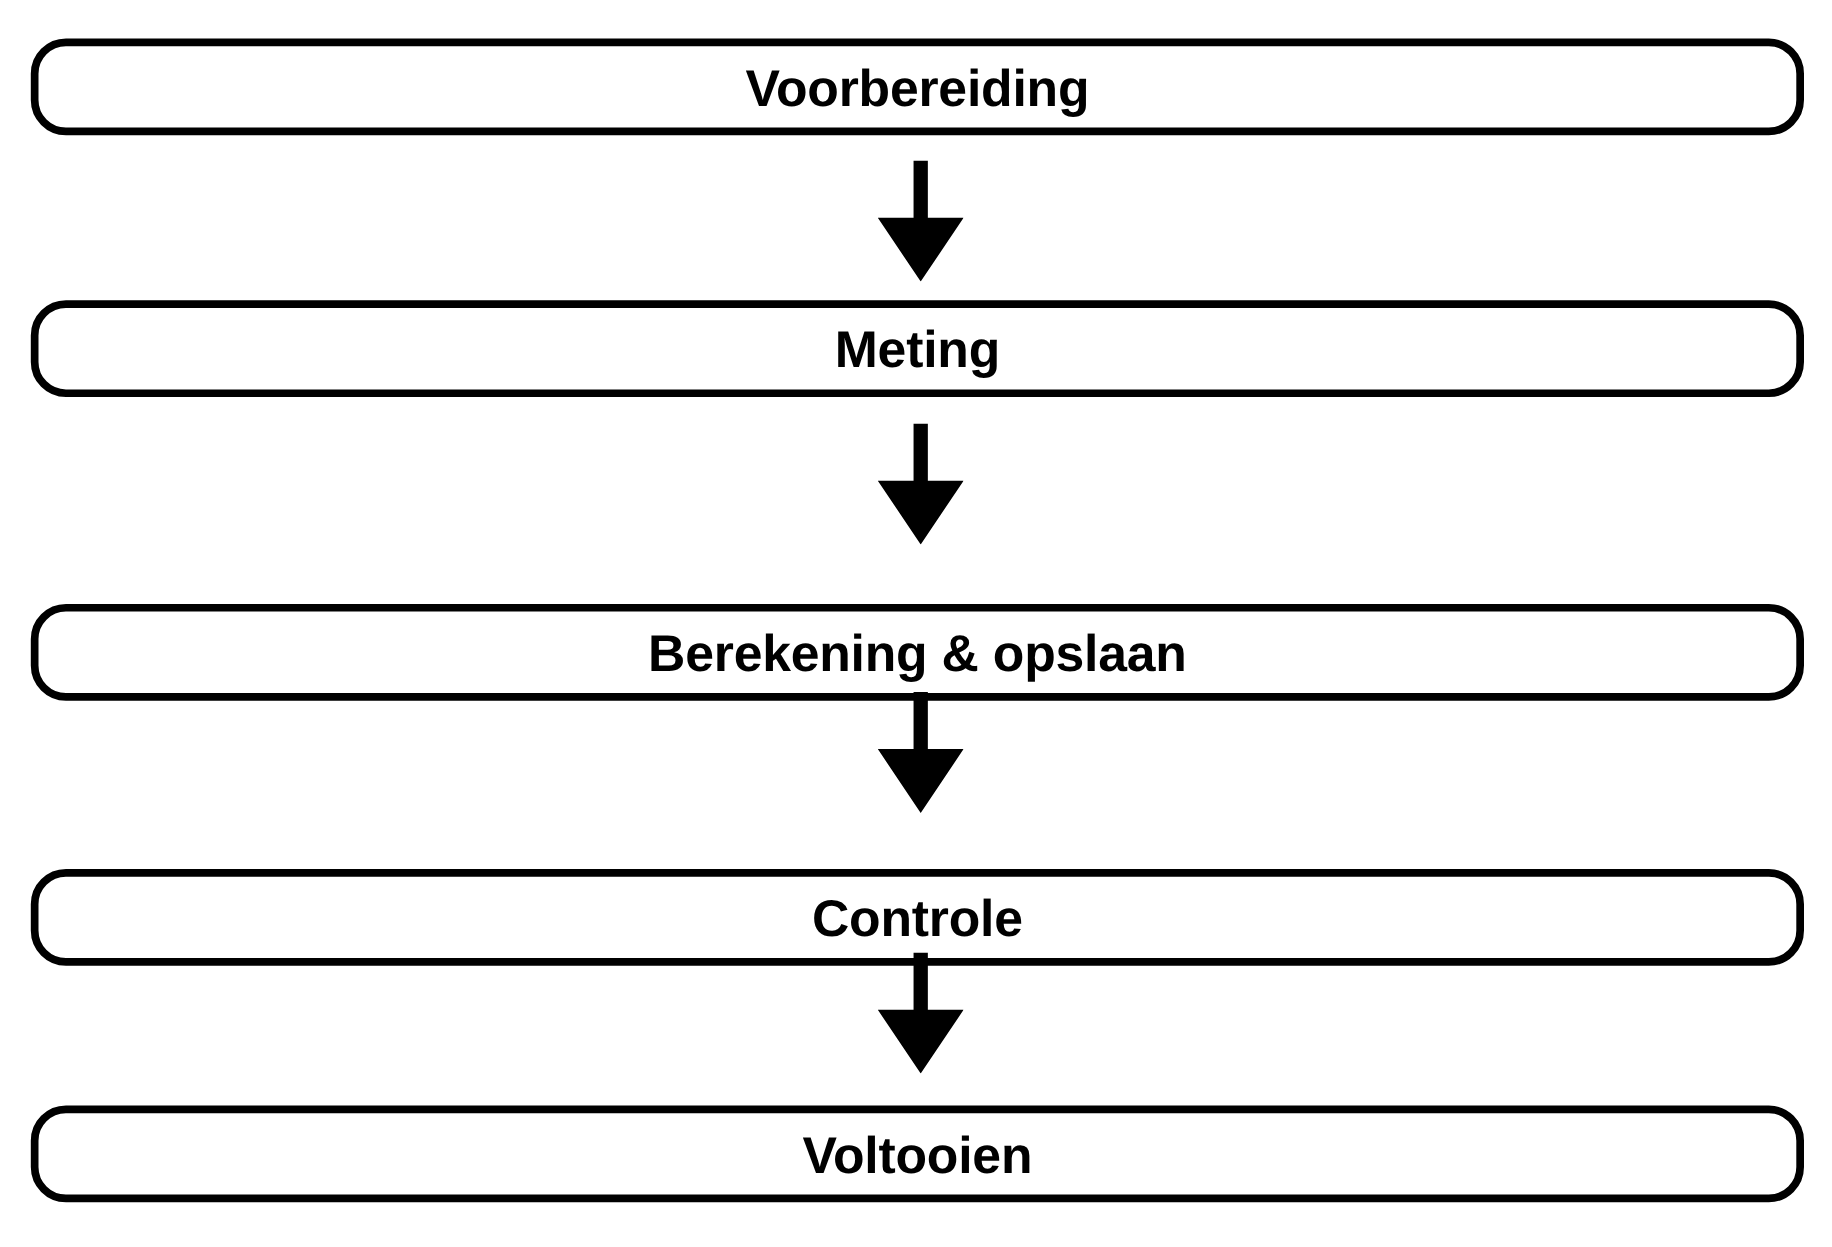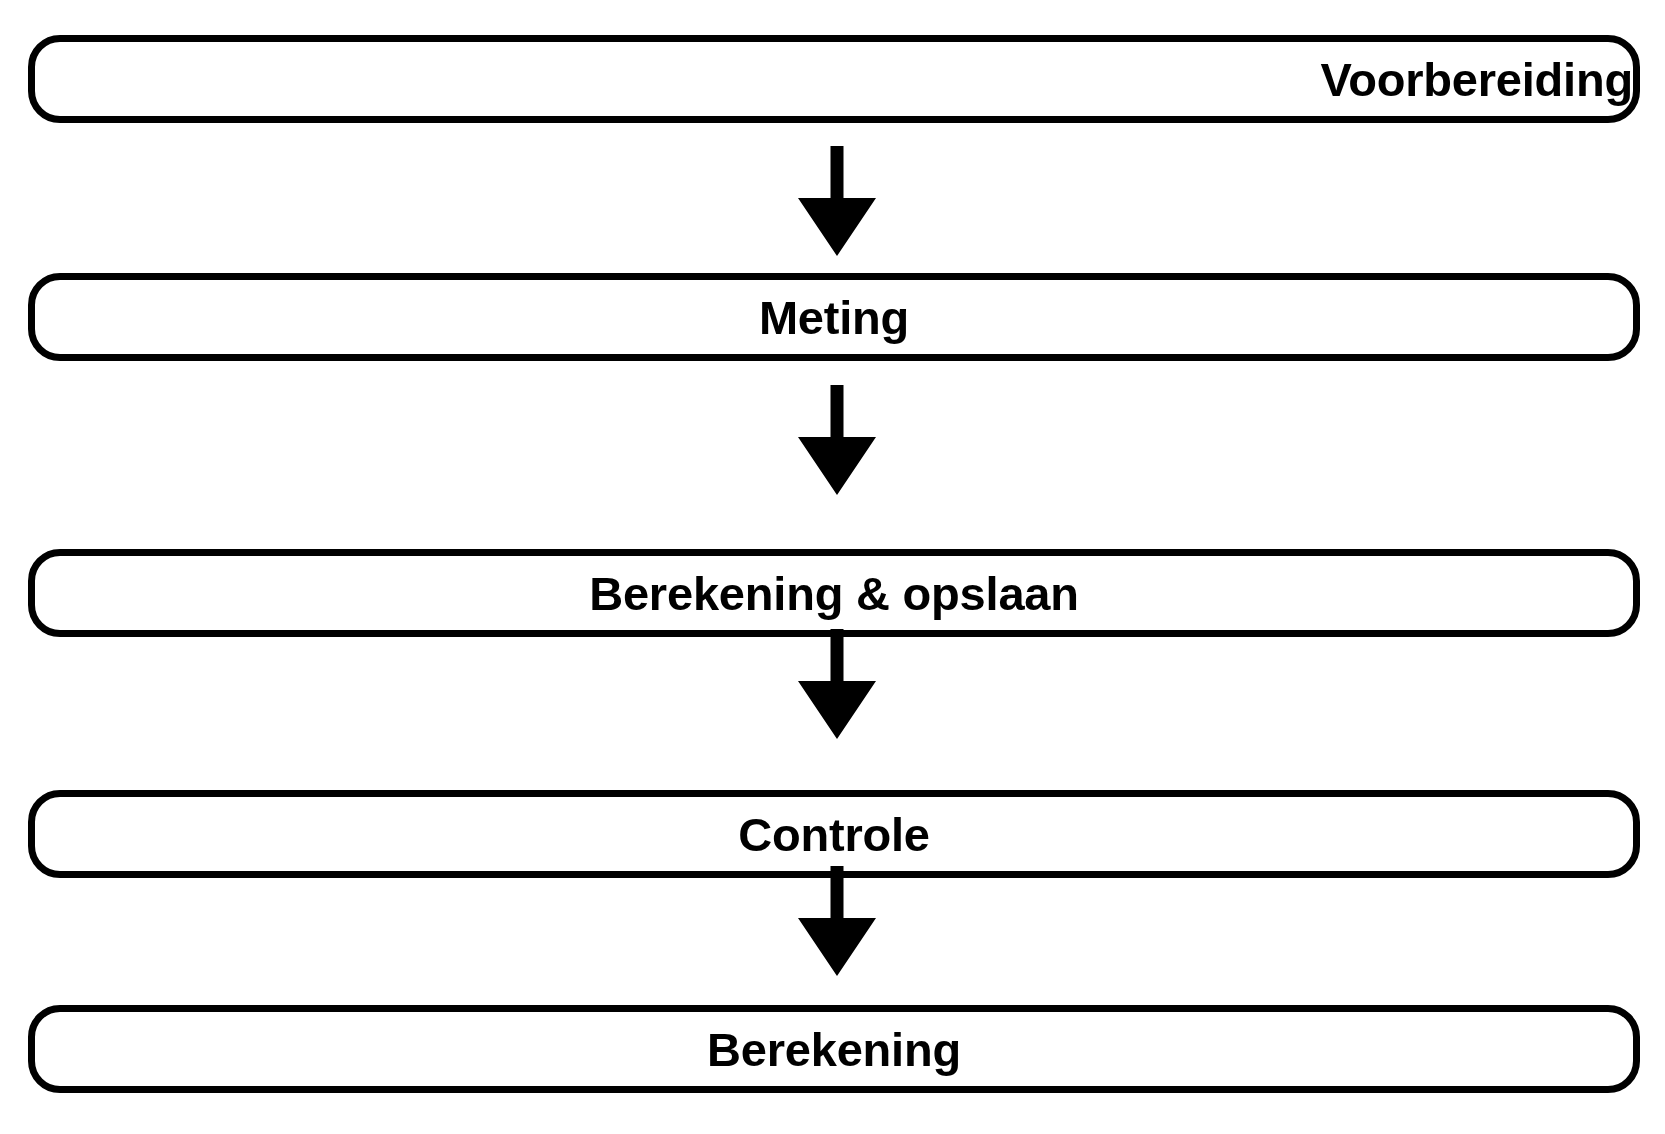--- a/index.html
+++ b/index.html
@@ -42,21 +42,21 @@
   .node-label {
     font-family: "Liberation Sans", sans-serif;
     font-weight: bold;
     font-size: 47px;
     line-height: 1;
     color: #000000;
     letter-spacing: -0.2px;
     white-space: nowrap;
     text-align: center;
   }
-  .node-1 { top: 35px; justify-content: flex-end; }
+  .node-1 { top: 35px; }
   .node-2 { top: 273px; }
   .node-3 { top: 518px; margin-top: 31px; }
   .node-4 { top: 755px; margin-top: 35px; }
   .node-5 { top: 1005px; }
 
   
   .connector {
     position: absolute;
     left: 798px;
     width: 78px;
@@ -112,17 +112,17 @@
       <span class="node-label">Controle</span>
     </div>
 
     <div class="connector conn-4">
       <svg viewBox="0 0 78 110" xmlns="http://www.w3.org/2000/svg">
         <path d="M 32.5 0 L 45.5 0 L 45.5 52 L 78 52 L 39 110 L 0 52 L 32.5 52 Z" fill="#000000"></path>
       </svg>
     </div>
 
     <div class="node node-5">
-      <span class="node-label">Berekening</span>
+      <span class="node-label">Voltooien</span>
     </div>
 
   </div>
 </div>
 
 </body></html>

